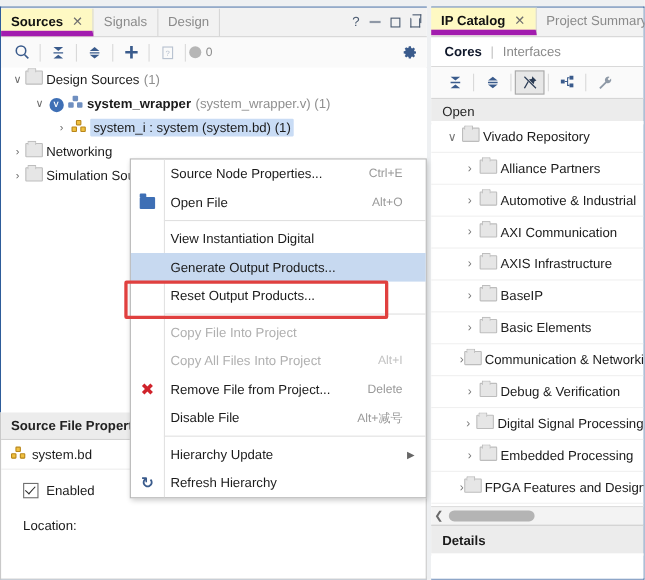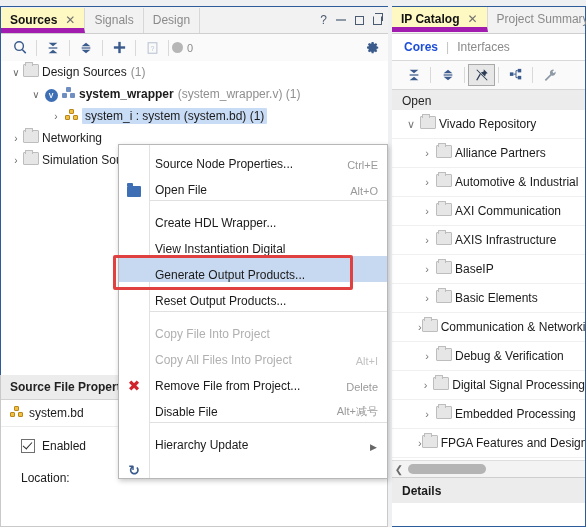--- a/index.html
+++ b/index.html
@@ -82,21 +82,21 @@
   .chkbox{width:12px;height:12px;border:1px solid #6f6f6f;background:#fff;display:inline-block;position:relative;}
   .chkbox:after{content:"";position:absolute;left:3px;top:0px;width:4px;height:8px;border:solid #2b2b2b;
       border-width:0 1.6px 1.6px 0;transform:rotate(42deg);}
 
   
   .right-panel{position:absolute;left:392px;top:6px;width:194px;height:521px;background:#fff;
      border:1px solid #2e5c9a;border-left:none;box-sizing:border-box;}
   .rp-titlebar{height:26px;background:#f2f2f2;border-bottom:1px solid #cfcfcf;display:flex;}
   .rp-sub{height:26px;background:#fff;border-bottom:1px solid #d9d9d9;display:flex;align-items:center;padding-left:12px;gap:8px;}
   .sublink{font-size:12px;color:#8a8a8a;}
-  .sublink.active{color:#1d4ed8;font-weight:bold;}
+  .sublink.active{color:#0f172a;font-weight:bold;}
   .subsep{color:#c2c2c2;}
   .rp-toolbar{height:28px;background:#fafafa;border-bottom:1px solid #d6d6d6;display:flex;align-items:center;padding-left:8px;}
   .rbtn{width:27px;height:22px;display:flex;align-items:center;justify-content:center;color:#3a5b8c;}
   .rbtn.pressed{background:#e7e7e7;border:1px solid #a9a9a9;box-sizing:border-box;}
   .colhdr{height:22px;background:#ececec;border-bottom:1px solid #d2d2d2;display:flex;align-items:center;
      padding-left:10px;font-size:12px;color:#262626;}
   .iptree{position:absolute;left:0;right:0;top:103px;height:350px;overflow:hidden;background:#fff;}
   .iprow{display:flex;align-items:center;height:28px;padding-left:8px;white-space:nowrap;font-size:12px;
      border-bottom:1px solid #f0f0f0;}
   .iprow .tw{width:18px;color:#777;font-size:11px;}
@@ -106,24 +106,24 @@
   .hs-track{flex:1;height:10px;position:relative;}
   .hs-thumb{position:absolute;left:2px;top:0;width:78px;height:10px;background:#b4b4b4;border-radius:5px;}
   .details-hdr{position:absolute;left:0;right:0;top:470px;height:26px;background:#ececec;border-top:1px solid #cecece;
      border-bottom:1px solid #d2d2d2;display:flex;align-items:center;padding-left:10px;font-weight:bold;font-size:12px;}
   .details-body{position:absolute;left:0;right:0;top:496px;bottom:0;background:#fff;}
 
   
   .ctxmenu{position:absolute;left:118px;top:144px;width:270px;background:#fff;border:1px solid #b7b7b7;
      box-shadow:1px 2px 5px rgba(0,0,0,.22);box-sizing:border-box;z-index:40;}
   .ctx-gutter{position:absolute;left:0;top:0;bottom:0;width:30px;border-right:1px solid #e2e2e2;}
-  .mrow{position:relative;display:flex;align-items:flex-end;height:26px;font-size:12px;color:#1b1b1b;}
+  .mrow{position:relative;display:flex;align-items:center;height:26px;font-size:12px;color:#1b1b1b;}
   .mrow .micon{position:absolute;left:0;width:30px;display:flex;align-items:center;justify-content:center;}
   .mrow .mlabel{margin-left:36px;}
-  .mrow .maccel{position:absolute;right:9px;color:#9a9a9a;font-size:11px;}
+  .mrow .maccel{position:absolute;right:21px;color:#9a9a9a;font-size:11px;}
   .mrow .msub{position:absolute;right:10px;color:#666;font-size:9px;}
   .mrow.disabled .mlabel{color:#b0b0b0;}
   .mrow.disabled .maccel{color:#c2c2c2;}
   .mrow.hl{background:#c7d9f0;}
   .msep{height:1px;background:#e0e0e0;margin:3px 0 3px 30px;}
   .ficon{display:inline-block;width:14px;height:11px;background:#3e6fb5;border-radius:1px;position:relative;}
   .ficon:before{content:"";position:absolute;left:0;top:-3px;width:6px;height:3px;background:#3e6fb5;border-radius:1px 1px 0 0;}
   .xicon{color:#d0232b;font-size:15px;font-weight:bold;line-height:1;}
   .refresh-ico{color:#3a5b8c;font-size:14px;font-weight:bold;}
 
@@ -418,23 +418,20 @@
     <div class="mrow">
       <span class="micon">
           <span class="ficon"></span>
         </span>
       <span class="mlabel">Open File</span>
       <span class="maccel">Alt+O</span>
     </div>
 
     <div class="msep"></div>
 
-    <div class="mrow">
-      <span class="mlabel">Create HDL Wrapper...</span>
-    </div>
 
     <div class="mrow">
       <span class="mlabel">View Instantiation Digital</span>
     </div>
 
     <div class="mrow hl">
       <span class="mlabel">Generate Output Products...</span>
     </div>
 
     <div class="mrow">
@@ -471,18 +468,19 @@
 
     <div class="mrow">
       <span class="mlabel">Hierarchy Update</span>
       <span class="msub">▶</span>
     </div>
 
     <div class="mrow">
       <span class="micon">
           <span class="refresh-ico">↻</span>
         </span>
+      <span class="mlabel">Refresh Hierarchy</span>
     </div>
   </div>
 
   <div class="redbox"></div>
 
 </div>
 
 </body></html>

